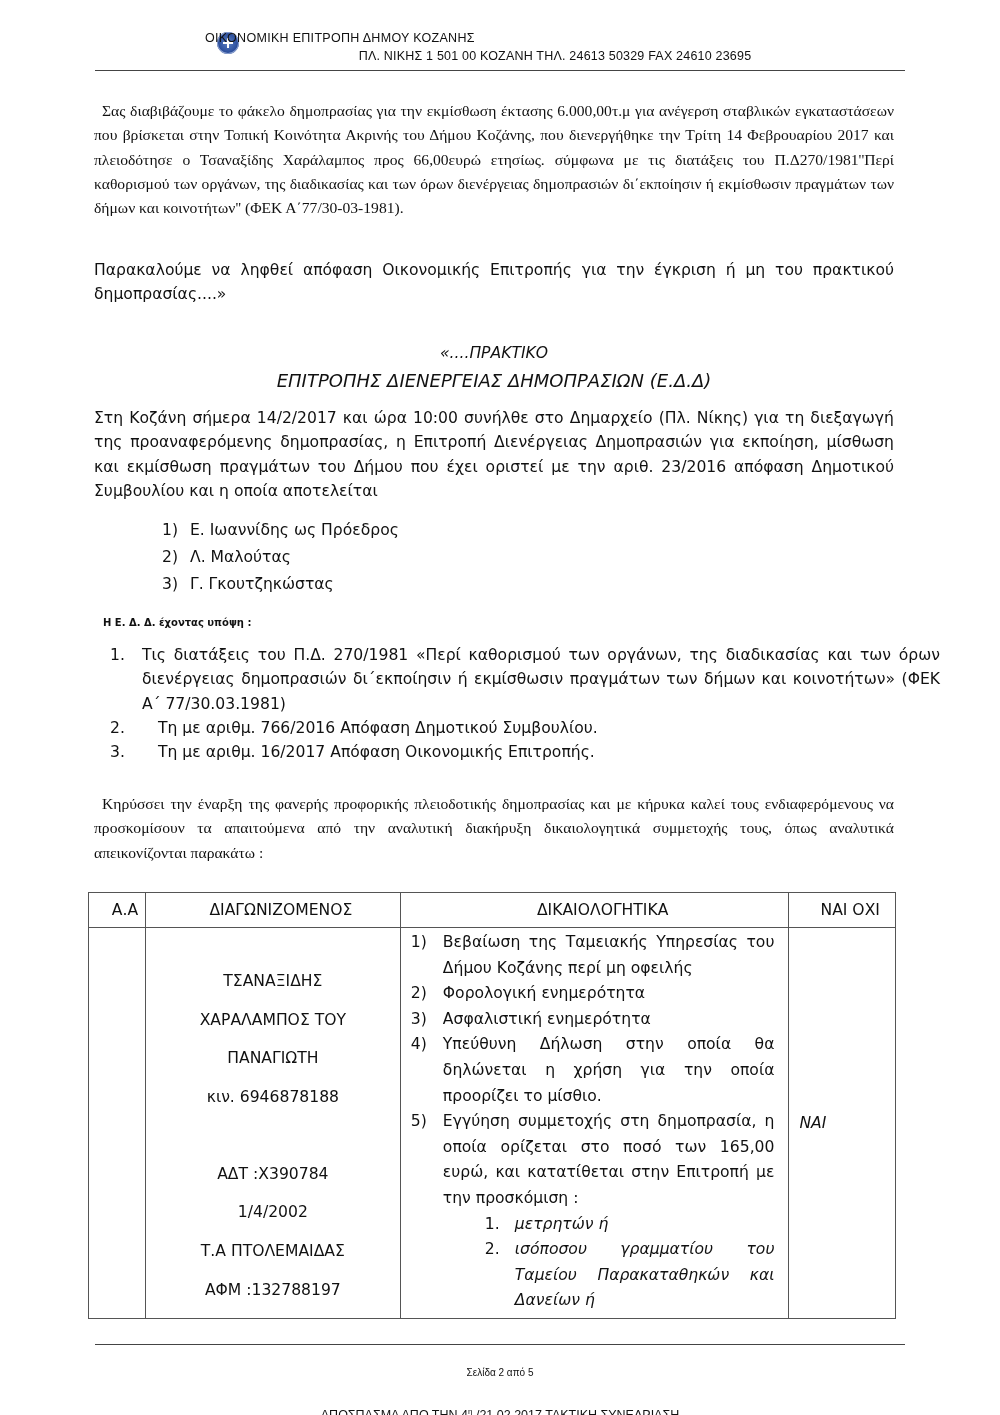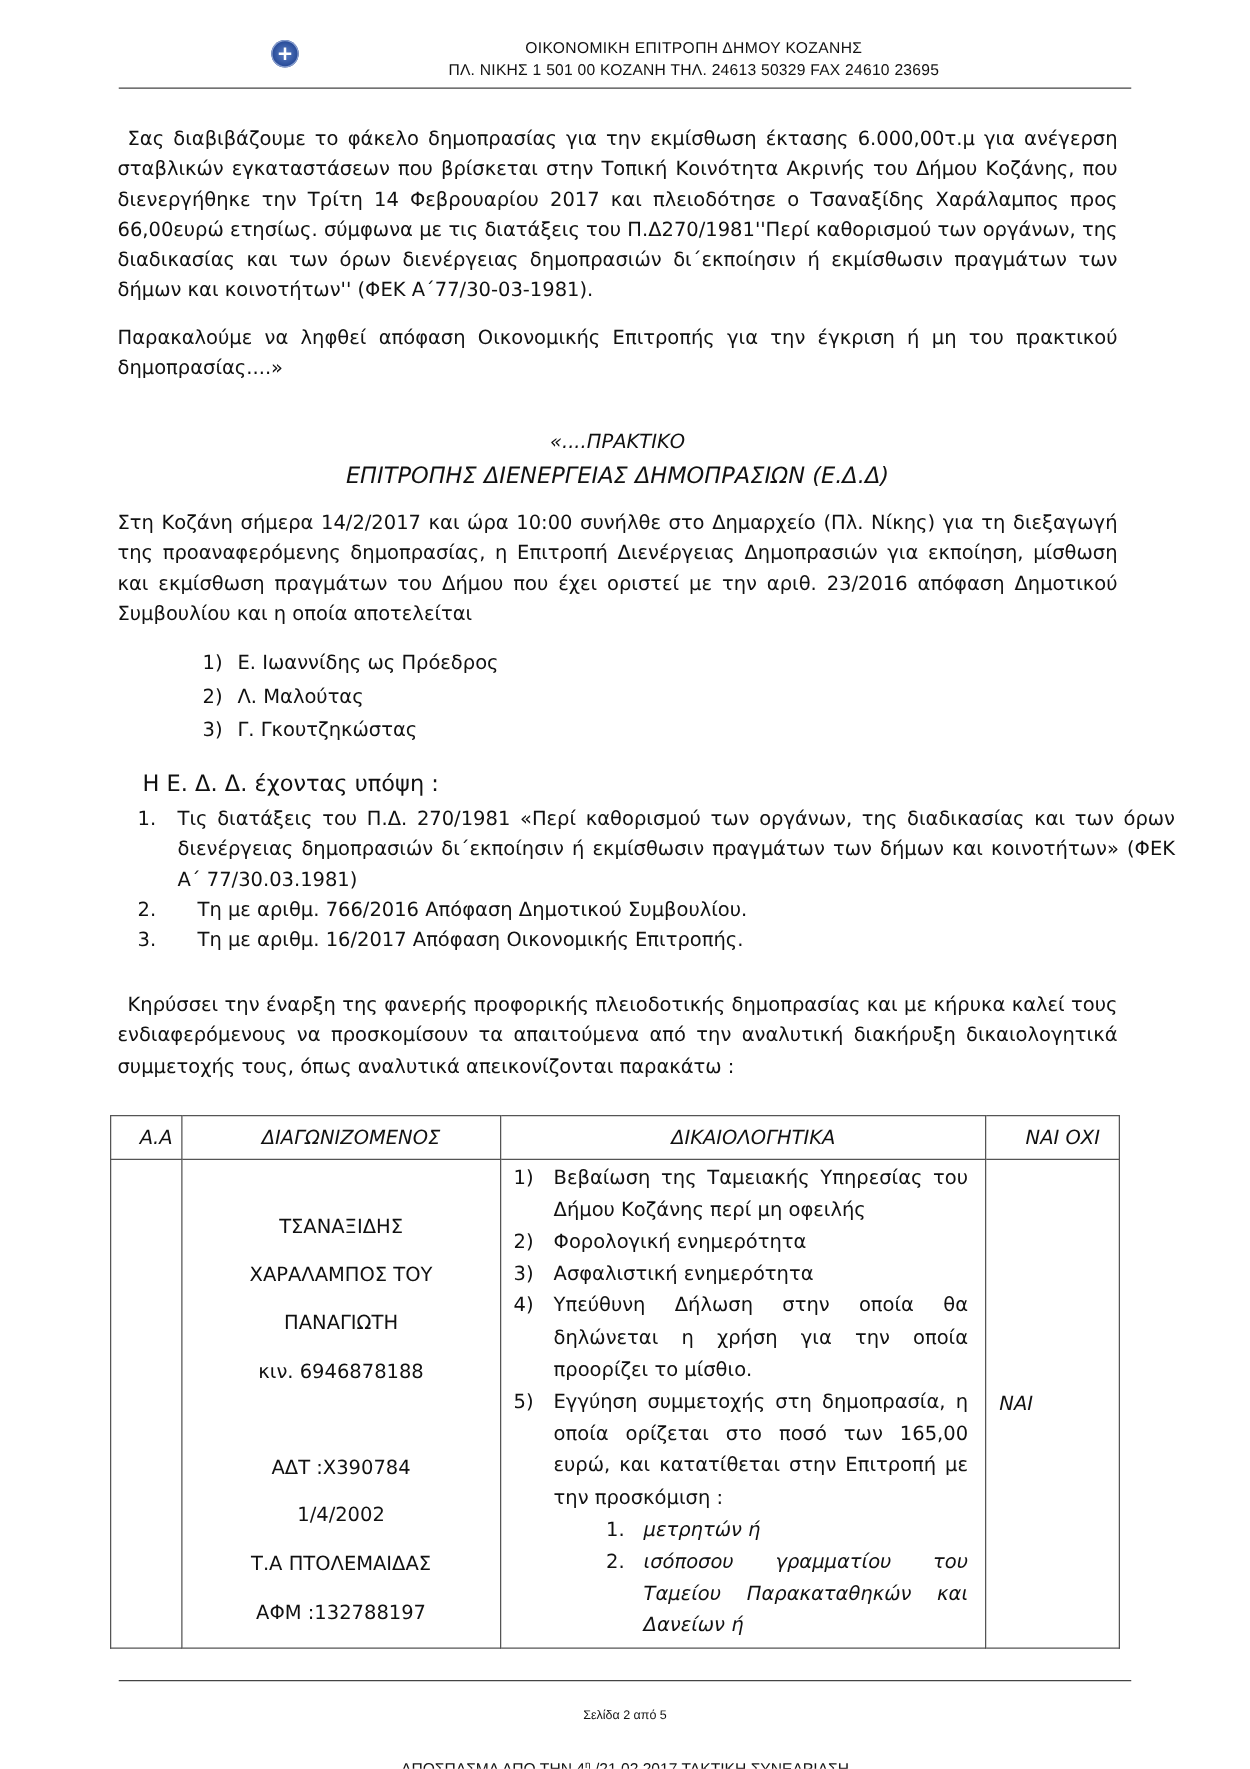--- a/index.html
+++ b/index.html
@@ -7,52 +7,52 @@
          font-family: "DejaVu Sans", sans-serif; color: #111; }
   .page { position: absolute; left: 0; top: 0; width: 1000px; height: 1415px; }
 
   
   .header { position: absolute; left: 95px; top: 28px; width: 810px; height: 42px; }
   .emblem { position: absolute; left: 122px; top: 4px; width: 22px; height: 22px; border-radius: 50%;
             background: radial-gradient(circle at 50% 50%, #5b7fc4 0%, #2c4f9c 60%, #1c3577 100%);
             box-shadow: 0 0 0 1px #8aa0d0 inset; }
   .emblem::before { content: ""; position: absolute; left: 6px; top: 6px; width: 10px; height: 10px;
             background: linear-gradient(#fff,#fff) center/2px 10px no-repeat, linear-gradient(#fff,#fff) center/10px 2px no-repeat; }
-  .header-line1 { position: absolute; left: 0; top: 3px; width: 100%; text-align: center; padding-left: 110px; box-sizing: border-box;
+  .header-line1 { position: absolute; left: 0; top: 3px; width: 100%; text-align: left; padding-left: 110px; box-sizing: border-box;
                   font-family: "Liberation Sans", sans-serif; font-size: 12.5px; letter-spacing: 0.3px; }
   .header-line2 { position: absolute; left: 0; top: 21px; width: 100%; text-align: center; padding-left: 110px; box-sizing: border-box;
                   font-family: "Liberation Sans", sans-serif; font-size: 12.5px; letter-spacing: 0.2px; }
   .header-rule { position: absolute; left: 95px; top: 70px; width: 810px; height: 0; border-top: 1.5px solid #444; }
 
   
   .para { position: absolute; left: 94px; width: 800px; font-size: 15.6px; line-height: 24.3px; text-align: justify; }
-  .para.first { text-indent: 8px; }
+  .para.first { text-indent: 8px; font-family: Liberation Serif, serif; }
   .p1 { top: 99px; }
   .p2 { top: 258px; }
   .title1 { position: absolute; left: 94px; top: 344px; width: 800px; text-align: center; font-style: italic; font-size: 15.6px; }
   .title2 { position: absolute; left: 94px; top: 370px; width: 800px; text-align: center; font-style: italic; font-size: 18px; }
   .p3 { top: 406px; }
 
   .members { position: absolute; left: 162px; top: 517px; font-size: 15.6px; line-height: 27px; }
   .members .mi { display: flex; }
   .members .num { width: 28px; }
 
-  .considering { position: absolute; left: 114px; top: 617px; font-size: 18px; }
+  .considering { position: absolute; left: 103px; top: 617px; font-size: 10px; font-weight: bold; }
   .c-list { position: absolute; left: 110px; top: 643px; width: 830px; font-size: 15.6px; line-height: 24.3px; }
   .c-item { display: flex; }
   .c-item .cnum { width: 32px; flex: none; }
   .c-item .ctext { flex: 1; text-align: justify; }
   .c-item.wide .cnum { width: 48px; }
 
   .p4 { top: 792px; left: 94px; width: 800px; }
 
   
   table.bids { position: absolute; left: 88px; top: 892px; width: 808px; border-collapse: collapse; font-size: 15.6px; }
   table.bids td, table.bids th { border: 1.5px solid #555; padding: 0; vertical-align: top; }
-  table.bids th { font-weight: normal; font-style: italic; height: 34px; vertical-align: middle; text-align: center; padding-left: 16px; }
+  table.bids th { font-weight: normal; height: 34px; vertical-align: middle; text-align: center; padding-left: 16px; }
   .col-aa { width: 45px; }
   .col-name { width: 274px; }
   .col-docs { width: 420px; }
   .col-yn { width: 113px; }
   .name-cell { text-align: center; padding-top: 34px !important; }
   .name-cell div { height: 38.7px; line-height: 38.7px; }
   .name-cell .gap { height: 38px; }
   .docs-cell { padding: 2px 14px 4px 10px !important; line-height: 25.6px; }
   .doc-item { display: flex; }
   .doc-item .dnum { width: 32px; flex: none; }

